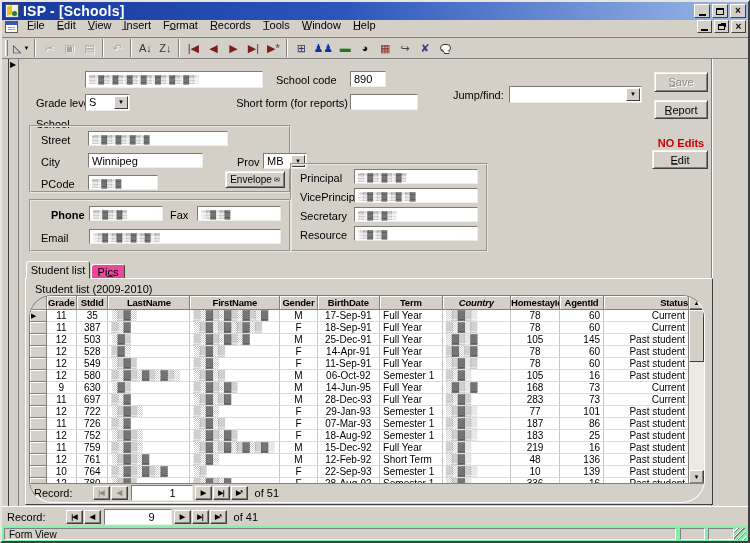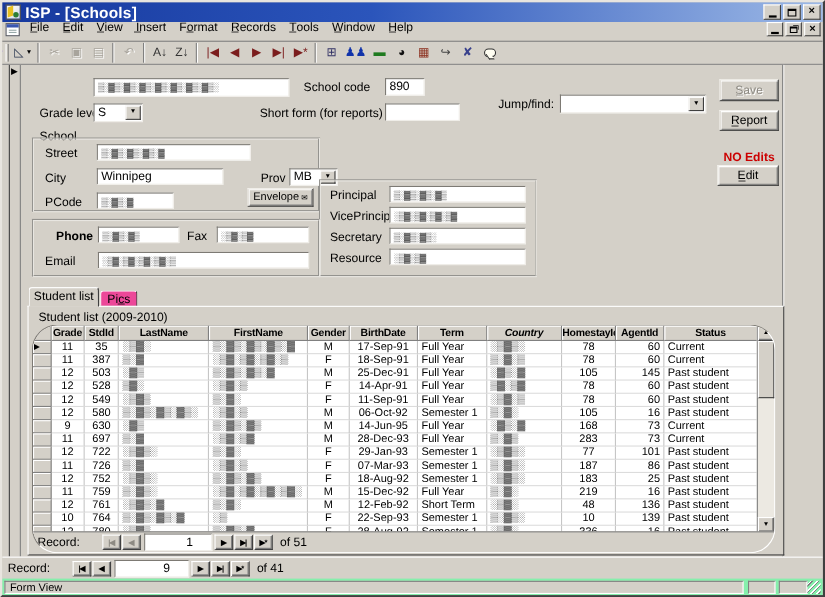--- a/index.html
+++ b/index.html
@@ -86,21 +86,21 @@
      text-align:center;overflow:hidden;white-space:nowrap;letter-spacing:-.2px;}
   .rows-viewport{height:175px;width:658px;overflow:hidden;background:#fff;}
   .dr{display:flex;height:12px;}
   .dc{border-right:1px solid #c6c6c6;border-bottom:1px solid #dcdcdc;font-size:10px;line-height:11px;
       padding:0 3px;overflow:hidden;white-space:nowrap;}
   .dc.scr{line-height:10px;}
   .c-sel{width:17px;background:#d4d0c8;border-right:1px solid #808080;border-bottom:1px solid #808080;
      box-shadow:inset 1px 1px 0 #fff;padding:0 1px;font-size:7px;line-height:11px;}
   .c-grade{width:31px;}.c-stdid{width:32px;}.c-lname{width:84px;}.c-fname{width:92px;}
   .c-gender{width:38px;}.c-bdate{width:64px;}.c-term{width:64px;}.c-country{width:70px;font-style:italic;}
-  .c-home{width:50px;}.c-agent{width:45px;}.c-status{width:86px;border-right:none;}
+  .c-home{width:50px;}.c-agent{width:45px;}.c-status{width:86px;border-right:none;text-align:right;}
   .num{text-align:center;}
   .rnum{text-align:right;}
   .vscroll{position:absolute;right:0;top:0;width:16px;height:189px;background:#ece9e2;border-left:1px solid #808080;}
   .sbtn{position:absolute;left:0;width:15px;height:14px;background:#d4d0c8;
     border:1px solid;border-color:#fff #404040 #404040 #fff;box-shadow:inset -1px -1px 0 #808080;
     display:flex;align-items:center;justify-content:center;font-size:6px;color:#000;}
   .sthumb{position:absolute;left:0;top:14px;width:15px;height:52px;background:#d4d0c8;
     border:1px solid;border-color:#fff #404040 #404040 #fff;}
 
   

